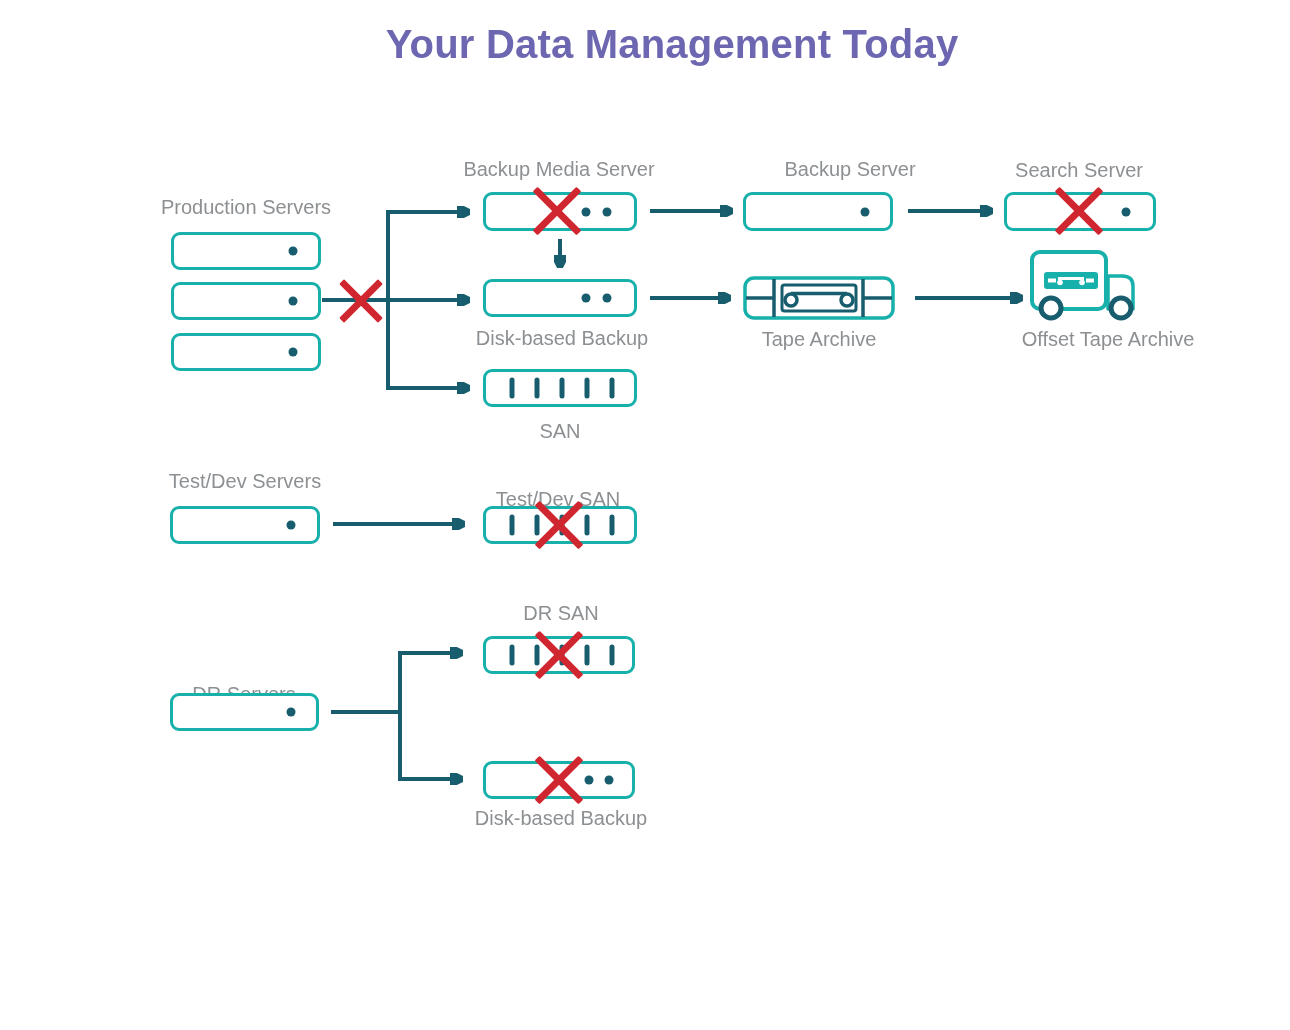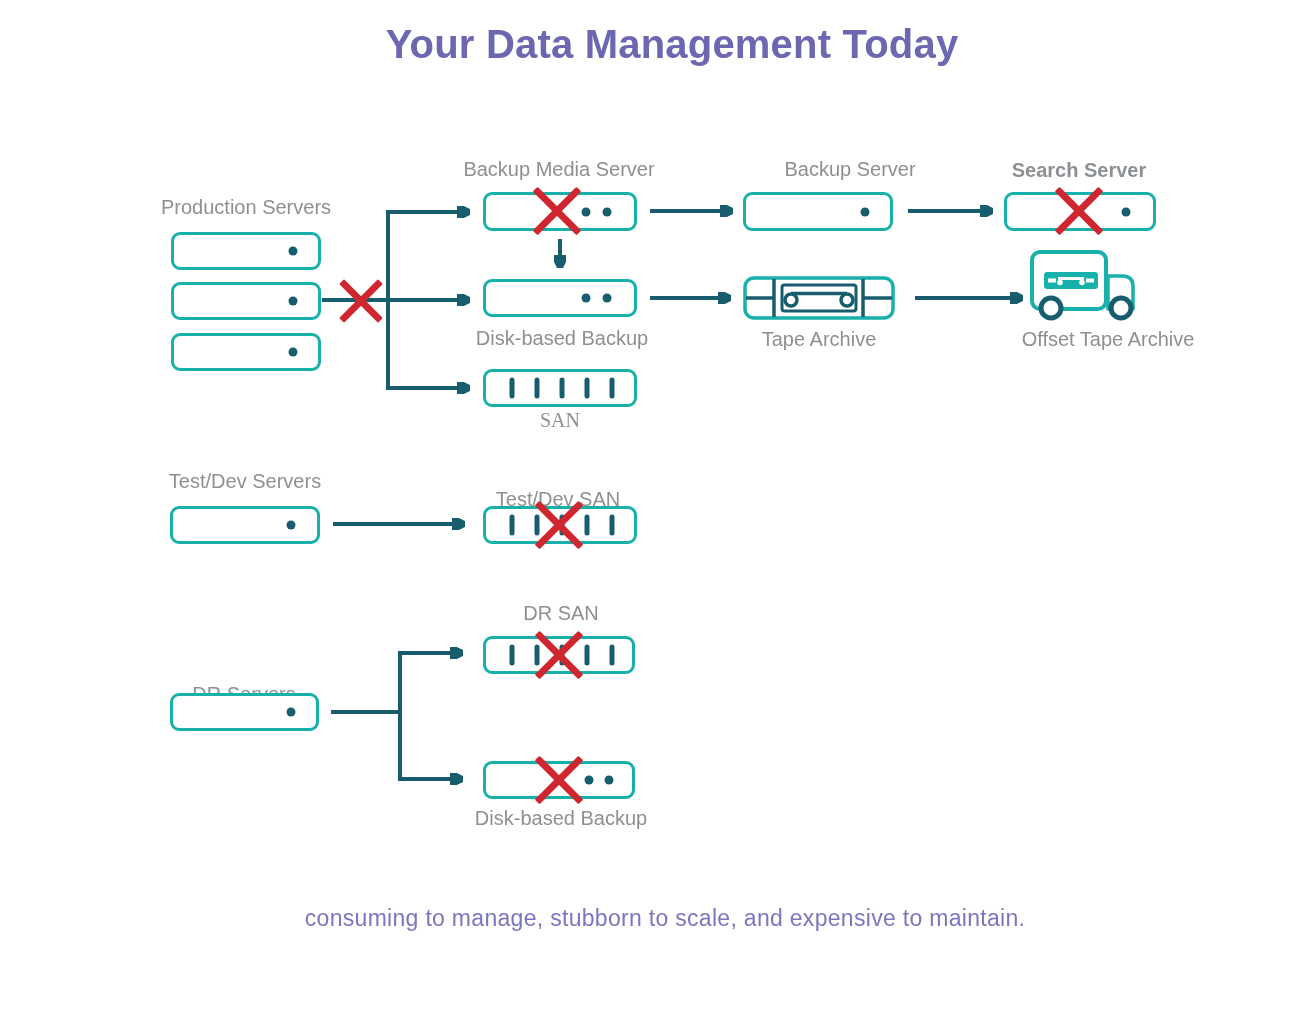--- a/index.html
+++ b/index.html
@@ -87,25 +87,25 @@
       <path d="M331,712 H402"></path>
       <path d="M400,651 V781"></path>
       <path d="M398,653 H460" marker-end="url(#ah)"></path>
       <path d="M398,779 H460" marker-end="url(#ah)"></path>
     </g>
   </svg>
 
   <div class="lbl" style="left:246px;top:196px;">Production Servers</div>
   <div class="lbl" style="left:559px;top:158px;">Backup Media Server</div>
   <div class="lbl" style="left:850px;top:158px;">Backup Server</div>
-  <div class="lbl" style="left:1079px;top:159px;font-weight:bold;">Search Server</div>
+  <div class="lbl" style="left:1079px;top:159px;">Search Server</div>
   <div class="lbl" style="left:562px;top:327px;">Disk-based Backup</div>
   <div class="lbl" style="left:819px;top:328px;">Tape Archive</div>
   <div class="lbl" style="left:1108px;top:328px;text-align:center;">Offset Tape Archive</div>
-  <div class="lbl" style="left:560px;top:409px;font-family:Liberation Serif, serif;">SAN</div>
+  <div class="lbl" style="left:560px;top:420px;">SAN</div>
   <div class="lbl" style="left:245px;top:470px;">Test/Dev Servers</div>
   <div class="lbl" style="left:558px;top:488px;">Test/Dev SAN</div>
   <div class="lbl" style="left:561px;top:602px;">DR SAN</div>
   <div class="lbl" style="left:244px;top:658px;margin-top:25px;">DR Servers</div>
   <div class="lbl" style="left:561px;top:807px;">Disk-based Backup</div>
 
   <div class="box" style="left:171px;top:232px;width:150px;height:38px;">
     <span class="dot" style="left:119px;"></span>
   </div>
   <div class="box" style="left:171px;top:282px;width:150px;height:38px;">
@@ -220,16 +220,15 @@
   <div class="xmark" style="left:536px;top:632px;">
     <span class="xa"></span>
       <span class="xb"></span>
   </div>
   <div class="xmark" style="left:536px;top:757px;">
     <span class="xa"></span>
       <span class="xb"></span>
   </div>
 
   <div class="footer">
-    <div>consuming to manage, stubborn to scale, and expensive to maintain.</div>
   </div>
 
 </div>
 
 </body></html>

